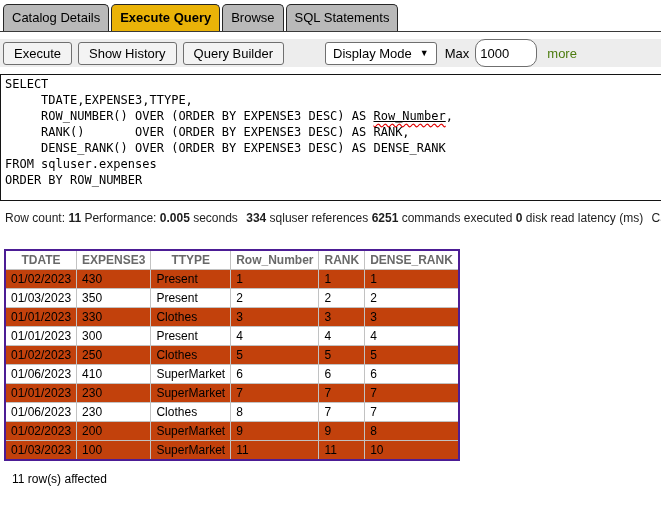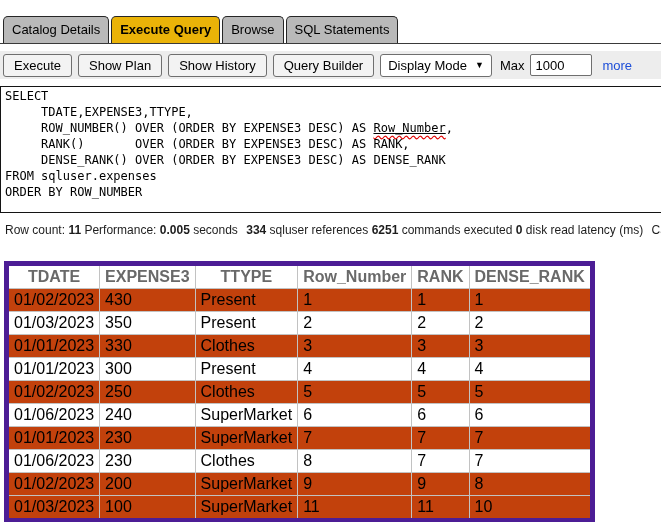--- a/index.html
+++ b/index.html
@@ -9,21 +9,21 @@
     background:#ffffff;
     font-family:"Liberation Sans", sans-serif;
     color:#000;
   }
 
   
   .tabbar {
     display:flex; align-items:flex-end;
     padding:3px 0 0 3px;
     border-bottom:1px solid #3a3a3a;
-    height:44px;
+    height:32px;
   }
   .tab {
     background:#b9b9b9;
     border:1px solid #262626; border-bottom:none;
     border-radius:5px 5px 0 0;
     padding:5px 8px 6px 8px;
     margin-right:2px;
     font-size:13px; line-height:15px;
     white-space:nowrap; cursor:default;
   }
@@ -40,31 +40,31 @@
   .btn {
     background:#f3f3f3;
     border:1px solid #6f6f6f; border-radius:3px;
     font-family:"Liberation Sans", sans-serif;
     font-size:13px; padding:3px 10px; color:#000;
     white-space:nowrap;
   }
   .select {
     background:#fff; border:1px solid #6f6f6f; border-radius:3px;
     font-size:13px; padding:3px 7px;
-    display:flex; align-items:center; gap:8px; white-space:nowrap;
+    display:flex; align-items:center; gap:8px; white-space:nowrap;margin-left:35px;
   }
   .select .chev { font-size:9px; line-height:9px; }
   .max-label { font-size:13px; font-weight:normal; margin-left:2px; }
   .max-input {
-    width:62px; height:22px;
-    border:1px solid #6f6f6f; border-radius:2px;
+    width:62px; height:28px;
+    border:1px solid #6f6f6f; border-radius:10px;
     font-family:"Liberation Sans", sans-serif;
     font-size:13px; padding:1px 4px;
   }
-  .more-link { font-size:13px; color:#1d4ed8; margin-left:4px; cursor:pointer; }
+  .more-link { font-size:13px; color:#4d7c0f; margin-left:4px; cursor:pointer; }
 
   
   .editor {
     margin-top:7px;
     width:674px;               
     height:127px;
     border:1px solid #141414;
     padding:1px 4px;
     font-family:"DejaVu Sans Mono", monospace;
     font-size:12px; line-height:16px;
@@ -82,22 +82,22 @@
     margin:10px 0 0 5px;
     font-size:12px; color:#1d1d1d; white-space:nowrap;
   }
   .stats .b { font-weight:bold; }
   .stats .gap { margin-left:5px; }
 
   
   table.results {
     margin:24px 0 0 4px;
     border-collapse:collapse;
-    border:5px solid #4c1d95;
-    font-size:16px;
+    border:2px solid #4c1d95;
+    font-size:12px;
   }
   .results th, .results td {
     border:1px solid #c2c2c2;
     padding:2px 5px;
     height:19px;
     white-space:nowrap;
   }
   .results th {
     color:#696969; font-weight:bold; text-align:center; background:#fff;
   }
@@ -119,21 +119,20 @@
   <div class="tab">
     <span>Browse</span>
   </div>
   <div class="tab">
     <span>SQL Statements</span>
   </div>
 </div>
 
 <div class="toolbar">
   <button class="btn">Execute</button>
-  <button class="btn">Show Plan</button>
   <button class="btn">Show History</button>
   <button class="btn">Query Builder</button>
   <div class="select">
     <span>Display Mode</span>
     <span class="chev">▼</span>
   </div>
   <span class="max-label">Max</span>
   <input class="max-input" type="text" value="1000" style="">
   <span class="more-link">more</span>
 </div>
@@ -217,21 +216,21 @@
       <tr class="alt">
         <td>01/02/2023</td>
         <td>250</td>
         <td>Clothes</td>
         <td>5</td>
         <td>5</td>
         <td>5</td>
       </tr>
       <tr>
         <td>01/06/2023</td>
-        <td>240</td>
+        <td>410</td>
         <td>SuperMarket</td>
         <td>6</td>
         <td>6</td>
         <td>6</td>
       </tr>
       <tr class="alt">
         <td>01/01/2023</td>
         <td>230</td>
         <td>SuperMarket</td>
         <td>7</td>

